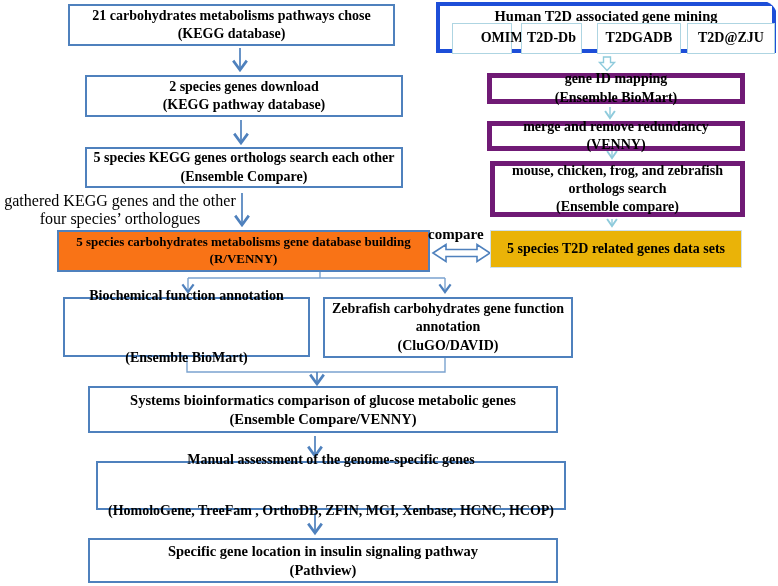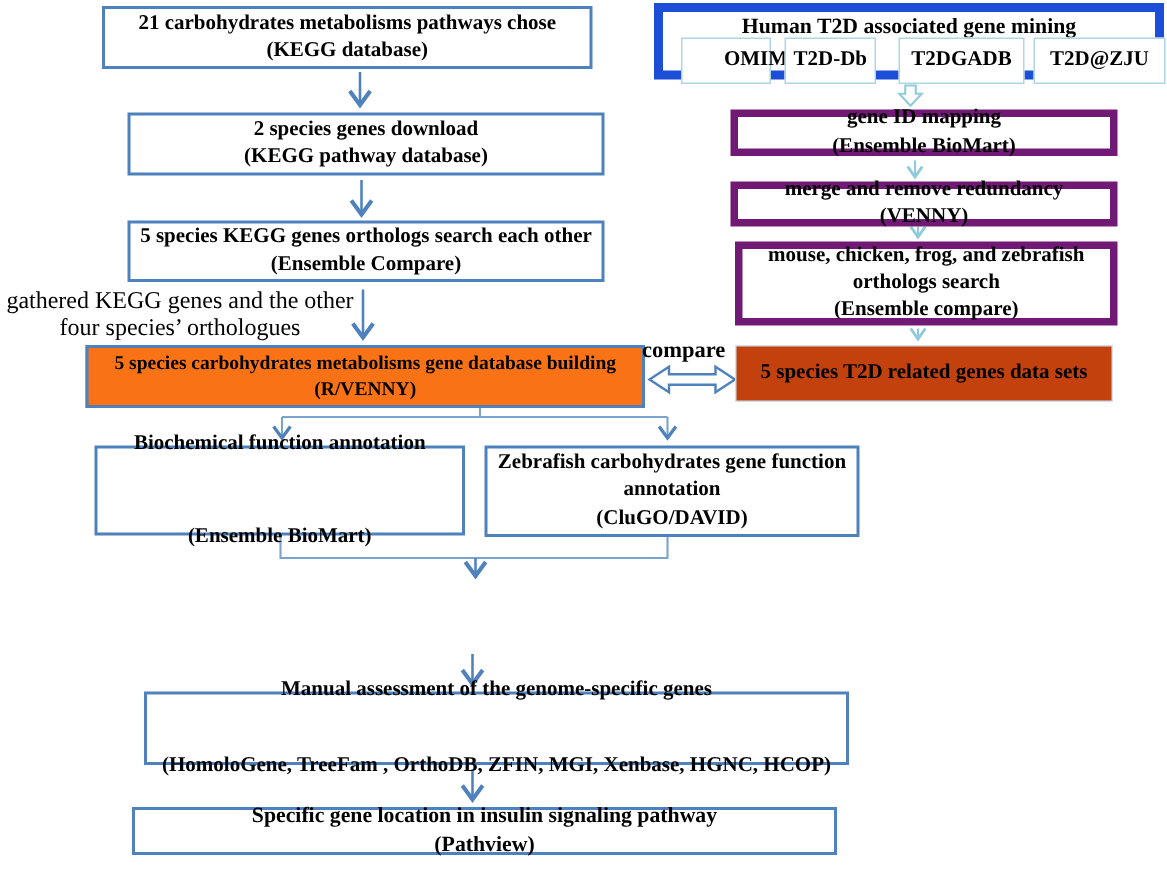--- a/index.html
+++ b/index.html
@@ -1,30 +1,30 @@
 <!DOCTYPE html>
 <html><head>
 <meta charset="utf-8">
 <style>
   html,body{margin:0;padding:0;background:#fff;}
   #canvas{
     position:relative;width:778px;height:586px;background:#fff;
-    font-family:"Liberation Serif","DejaVu Serif",serif;color:#000;overflow:hidden;
+    font-family:"Liberation Serif","DejaVu Serif",serif;color:#000;overflow:hidden;border-radius:19px;
   }
   #connectors{position:absolute;left:0;top:0;pointer-events:none;}
   .box{
     position:absolute;background:#fff;border:2px solid #4f81bd;
     display:flex;flex-direction:column;justify-content:center;align-items:center;
     text-align:center;font-weight:bold;font-size:14px;line-height:1.3;
     box-sizing:border-box;padding:1px 3px;
   }
   .hl{background:#f97316;}
-  .cy{border:6px solid #1d4ed8;font-family:Liberation Serif, serif;}
+  .cy{border:4px solid #1d4ed8;font-family:Liberation Serif, serif;}
   .cy1{border:5px solid #701a75;}
-  .hl2{background:#c2410c;border:1px solid #cfe0ec;}
+  .hl2{background:#eab308;border:1px solid #cfe0ec;}
   .mining-title{
     position:absolute;left:0;top:1px;width:100%;text-align:center;
     font-weight:bold;font-size:14.5px;
   }
   .dbbox{
     position:absolute;top:17px;height:31px;background:#fff;border:1.5px solid #aed5e2;
     display:flex;align-items:center;justify-content:center;
     font-weight:bold;font-size:14px;box-sizing:border-box;
   }
   .annot{
@@ -104,27 +104,31 @@
   <div class="box" style="left:63px;top:297px;width:247px;height:60px;gap:44px;">
     <div>Biochemical function annotation</div>
     <div>(Ensemble BioMart)</div>
   </div>
 
   <div class="box" style="left:323px;top:297px;width:250px;height:61px;">
     <div>Zebrafish carbohydrates gene function annotation</div>
     <div>(CluGO/DAVID)</div>
   </div>
 
+  <div class="box b7f" style="left:88px;top:386px;width:470px;height:47px;">
+    <div>Systems bioinformatics comparison of glucose metabolic genes</div>
+    <div>(Ensemble Compare/VENNY)</div>
+  </div>
 
   <div class="box" style="left:96px;top:461px;width:470px;height:49px;gap:33px;">
     <div>Manual assessment of the genome-specific genes</div>
     <div>(HomoloGene, TreeFam , OrthoDB, ZFIN, MGI, Xenbase, HGNC, HCOP)</div>
   </div>
 
-  <div class="box b7f" style="left:88px;top:538px;width:470px;height:32px;">
+  <div class="box b7f" style="left:88px;top:538px;width:470px;height:45px;">
     <div>Specific gene location in insulin signaling pathway</div>
     <div>(Pathview)</div>
   </div>
 
   <div class="box cy" style="left:436px;top:2px;width:340px;height:51px;padding:0;background:#fff;">
     <div class="mining-title">Human T2D associated gene mining</div>
     <div class="dbbox" style="left:12px;width:60px;padding-left:40px;">OMIM</div>
     <div class="dbbox" style="left:81px;width:61px;">T2D-Db</div>
     <div class="dbbox" style="left:157px;width:84px;">T2DGADB</div>
     <div class="dbbox" style="left:247px;width:88px;">T2D@ZJU</div>

